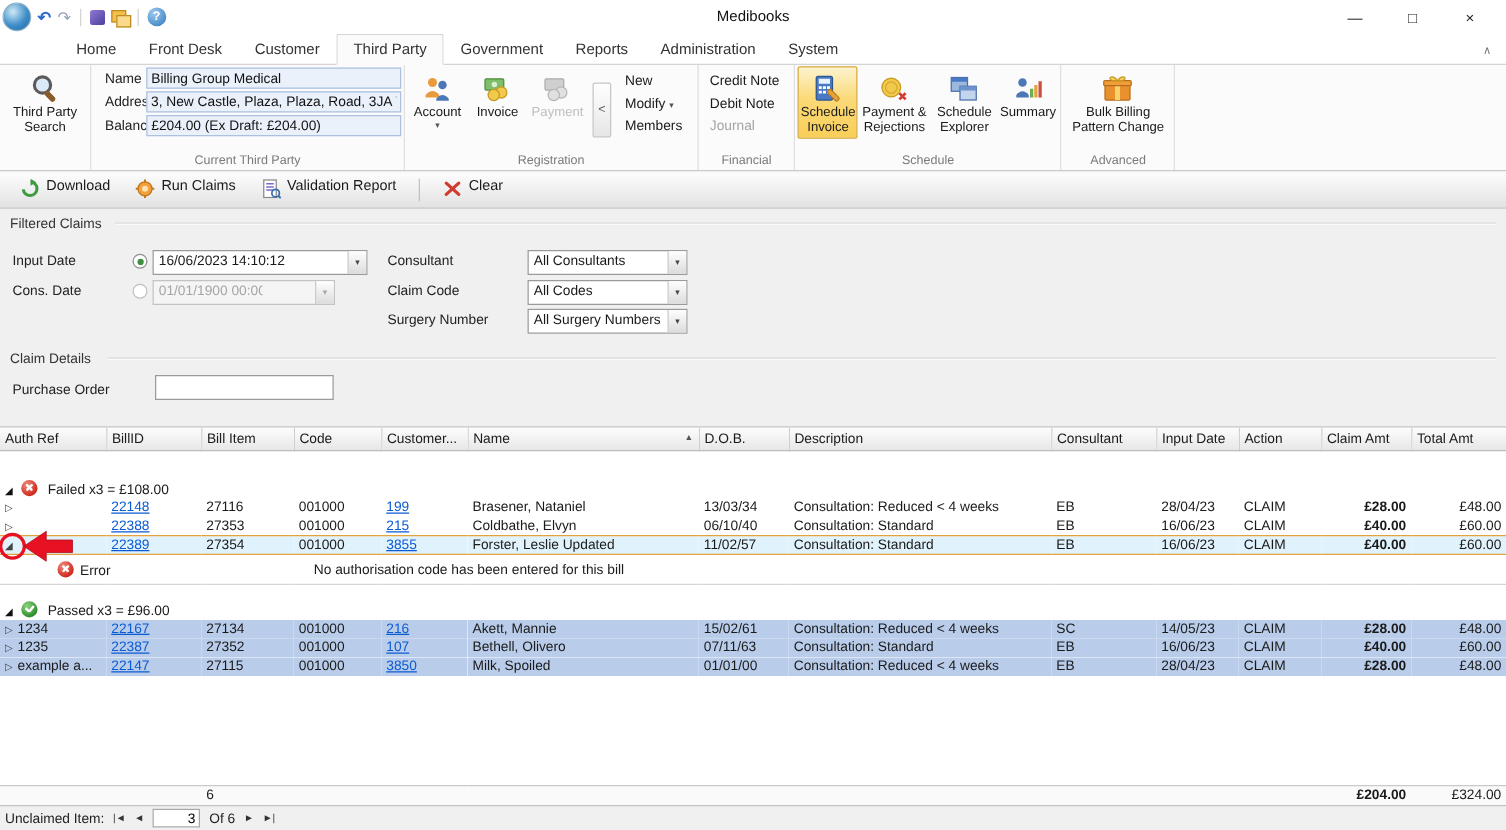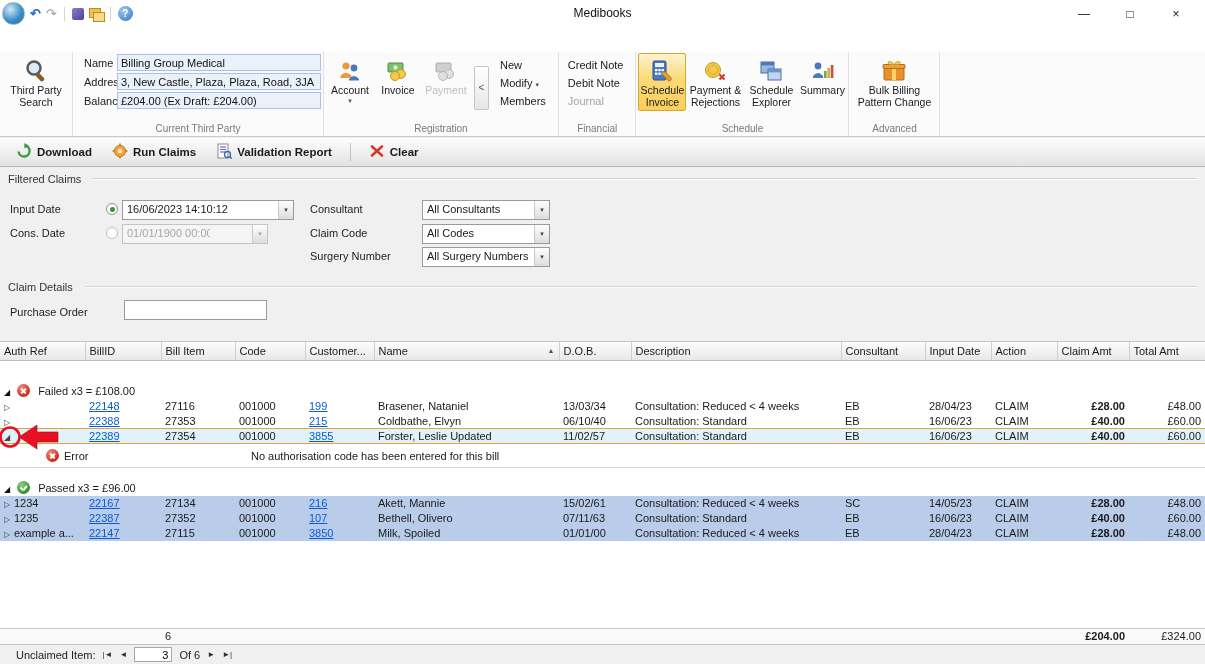--- a/index.html
+++ b/index.html
@@ -51,21 +51,21 @@
                   background:linear-gradient(#fff,#e6e6e6); display:flex; align-items:center; justify-content:center; font-size:10px; color:#555; }
   .smallcol { display:flex; flex-direction:column; padding-top:3px; }
   .smallbtn { padding:3px 10px 3px 7px; font-size:11px; text-align:left; white-space:nowrap; border-radius:2px; }
   .smallbtn.disabled { color:#a5a5a5; }
   .ribbon-fill { flex:1; }
 
   
   .actionbar { position:absolute; top:137px; left:0; width:100%; height:30px;
                background:linear-gradient(#fdfdfd,#e2e2e2); border-top:1px solid #efefef; border-bottom:1px solid #b9b9b9;
                display:flex; align-items:center; padding-left:8px; gap:4px; }
-  .abtn { display:flex; align-items:center; gap:5px; padding:3px 8px; font-size:11.5px; border-radius:2px;font-weight:bold; }
+  .abtn { display:flex; gap:5px; padding:3px 8px; font-size:11.5px; border-radius:2px; }
   .abar-sep { width:1px; height:18px; background:#c2c2c2; margin:0 6px; }
 
   
   .filterpanel { position:absolute; top:167px; left:0; width:100%; height:174px; background:#f0f0f0; }
   .grpcaption { position:absolute; font-size:11px; color:#333; }
   .grpline { position:absolute; height:2px; border-top:1px solid #d6d6d6; border-bottom:1px solid #fafafa; }
   .plabel { position:absolute; font-size:11px; color:#222; }
   .radio { position:absolute; width:12px; height:12px; border:1px solid #8f8f8f; border-radius:50%; background:#fff; }
   .radio.checked::after { content:""; position:absolute; left:2.5px; top:2.5px; width:5px; height:5px; border-radius:50%; background:#3f8f3f; }
   .radio.disabled { border-color:#bfbfbf; }
@@ -105,21 +105,21 @@
   .ico-pass { display:inline-block; width:13px; height:13px; border-radius:50%; position:relative; vertical-align:-2px; margin-right:5px;
               background:radial-gradient(circle at 35% 30%, #8ed27f, #2e8f2e 70%); }
   .ico-pass::before { content:""; position:absolute; left:2.6px; top:6.6px; width:4px; height:1.8px; background:#fff; transform:rotate(45deg); }
   .ico-pass::after { content:""; position:absolute; left:4.6px; top:5.6px; width:6.4px; height:1.8px; background:#fff; transform:rotate(-52deg); }
   .gfoot { position:absolute; left:0; bottom:0; width:100%; }
   .gfoot td { height:16px; font-size:11px; padding:0 4px; background:#fafafa; border-top:1px solid #c9c9c9; white-space:nowrap; }
   .annot { position:absolute; left:0; top:75px; z-index:5; pointer-events:none; }
 
   
   .statusbar { position:absolute; top:644px; left:0; width:100%; height:20px; background:#f0f0f0; border-top:1px solid #c2c2c2;
-               display:flex; align-items:center; padding-left:16px; gap:7px; font-size:11px; color:#222; }
+               display:flex; align-items:center; padding-left:4px; gap:7px; font-size:11px; color:#222; }
   .vcr { font-size:8px; color:#333; }
   .pagebox { width:38px; height:15px; border:1px solid #a8a8a8; background:#fff; text-align:right; padding:0 3px; font-size:11px; font-family:inherit; }
 </style>
 </head>
 <body>
 
 <div class="app">
 
   <div class="titlebar">
     <div class="qat">
@@ -133,20 +133,31 @@
       <span class="help-orb">?</span>
     </div>
     <div class="win-title">Medibooks</div>
     <div class="win-controls">
       <span class="win-btn">—</span>
       <span class="win-btn">□</span>
       <span class="win-btn">×</span>
     </div>
   </div>
 
+  <div class="tabrow">
+    <span class="tab">Home</span>
+    <span class="tab">Front Desk</span>
+    <span class="tab">Customer</span>
+    <span class="tab selected">Third Party</span>
+    <span class="tab">Government</span>
+    <span class="tab">Reports</span>
+    <span class="tab">Administration</span>
+    <span class="tab">System</span>
+    <span class="ribbon-chevron">∧</span>
+  </div>
 
   <div class="ribbon">
 
     <div class="rgroup">
       <div class="rgroup-body">
         <div class="bigbtn" style="width:68px;">
           <span class="bicon">
             <svg width="26" height="26" viewBox="0 0 26 26">
                 <circle cx="11" cy="10" r="6.5" fill="#dceaf7" stroke="#5b5b5b" stroke-width="2.5"></circle>
                 <rect x="15" y="14" width="10" height="4.4" rx="1.8" transform="rotate(45 15 14)" fill="#8a5a2a"></rect>

